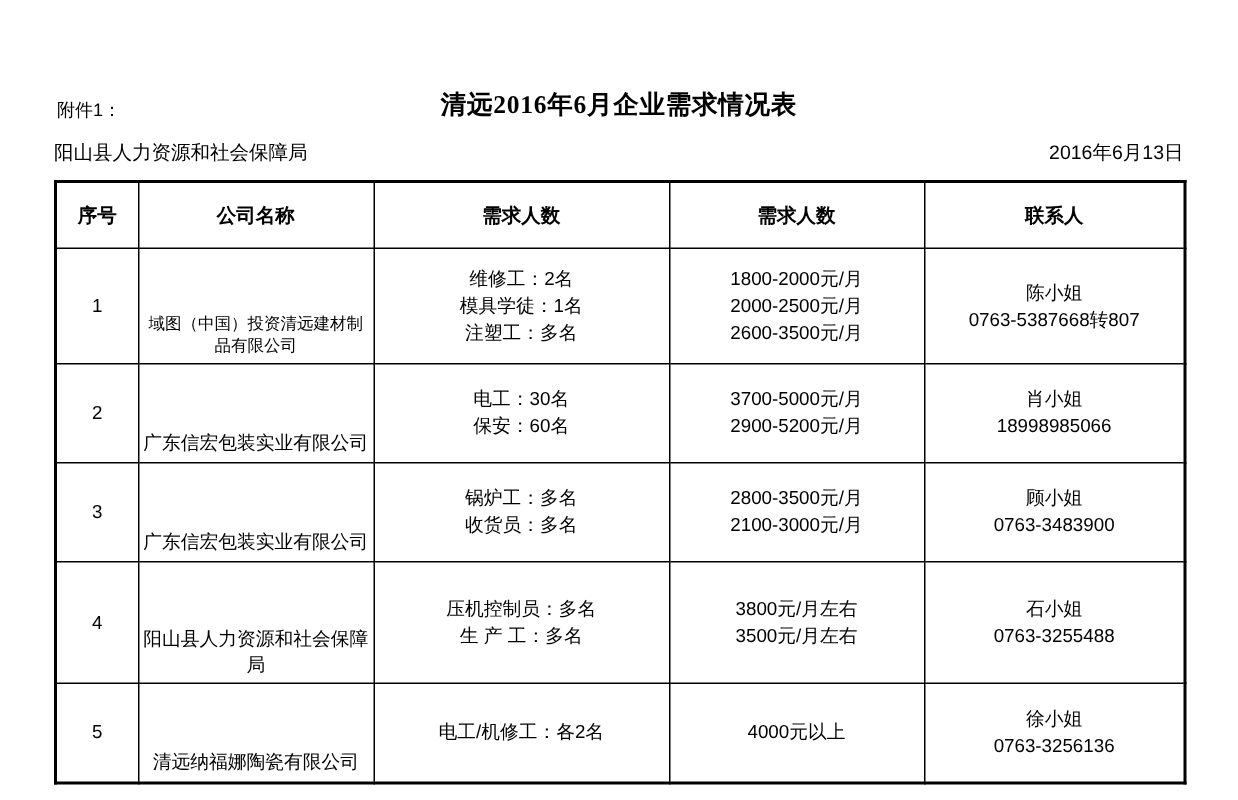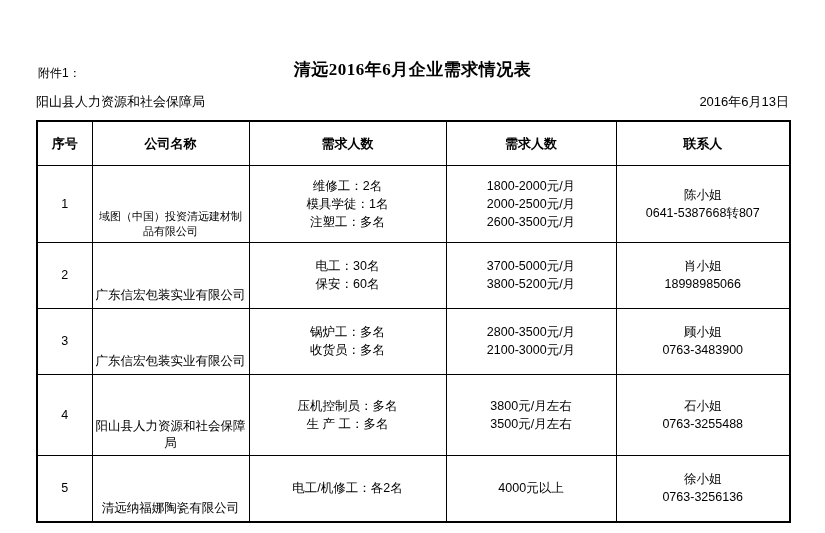--- a/index.html
+++ b/index.html
@@ -100,36 +100,36 @@
           <div class="cell-line">模具学徒：1名</div>
           <div class="cell-line">注塑工：多名</div>
         </td>
     <td>
           <div class="cell-line">1800-2000元/月</div>
           <div class="cell-line">2000-2500元/月</div>
           <div class="cell-line">2600-3500元/月</div>
         </td>
     <td>
           <div class="cell-line">陈小姐</div>
-          <div class="cell-line">0641-5387668转807</div>
+          <div class="cell-line">0763-5387668转807</div>
         </td>
   </tr>
 
   <tr>
     <td>2</td>
     <td>
       <div class="company-name">广东信宏包装实业有限公司</div>
     </td>
     <td>
           <div class="cell-line">电工：30名</div>
           <div class="cell-line">保安：60名</div>
         </td>
     <td>
           <div class="cell-line">3700-5000元/月</div>
-          <div class="cell-line">3800-5200元/月</div>
+          <div class="cell-line">2900-5200元/月</div>
         </td>
     <td>
           <div class="cell-line">肖小姐</div>
           <div class="cell-line">18998985066</div>
         </td>
   </tr>
 
   <tr>
     <td>3</td>
     <td>

